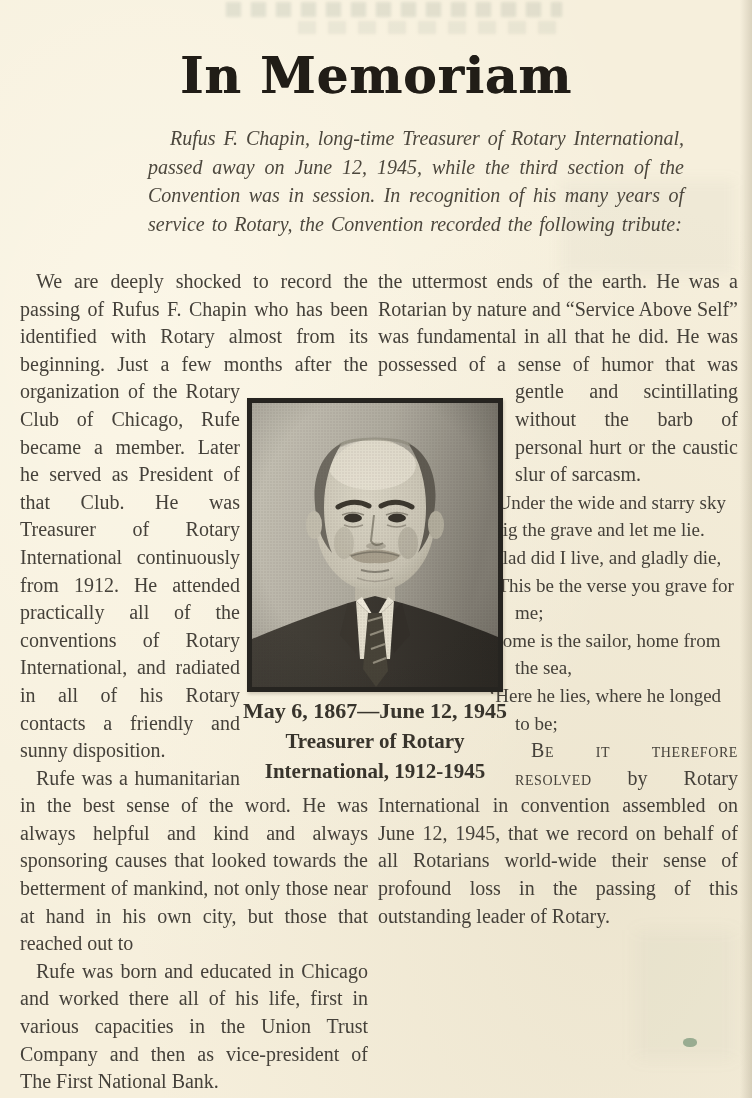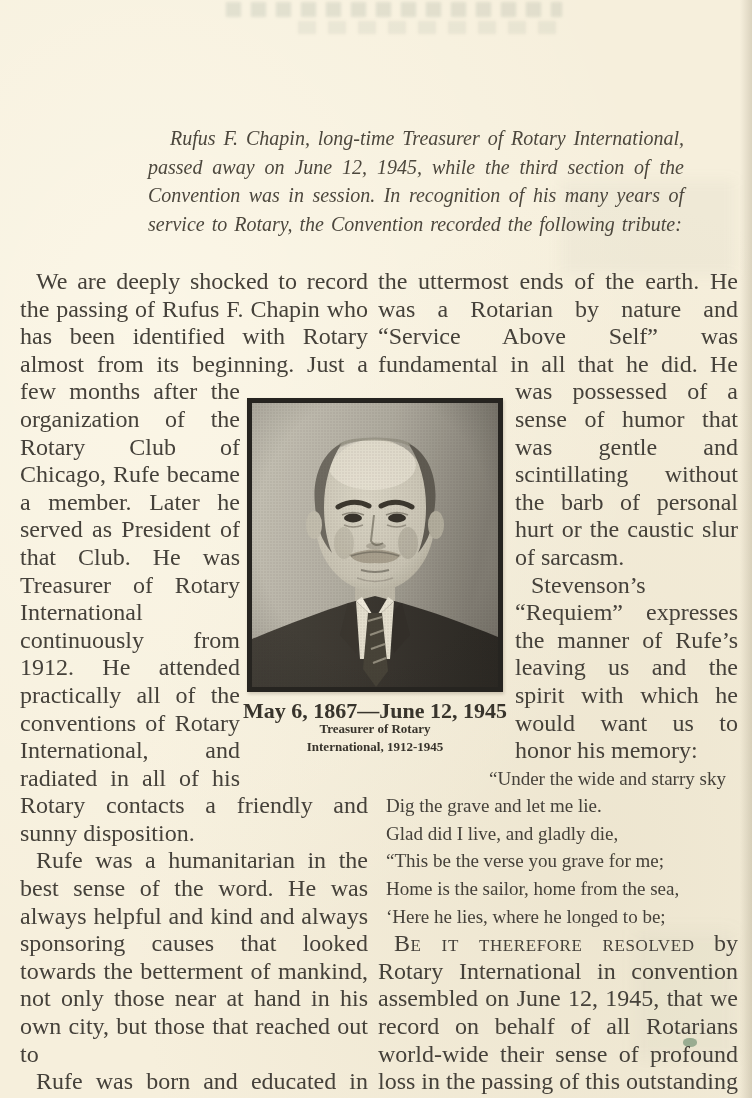--- a/index.html
+++ b/index.html
@@ -61,21 +61,21 @@
     margin-left:36px;
   }
   .columns {
     position:absolute; left:20px; top:268px; width:718px;
     display:flex; gap:10px;
   }
   .col-left { width:348px; }
   .col-right { flex:1; }
   .body-p {
     margin:0;
-    font-size:24px; line-height:27.6px;
+    font-size:20px; line-height:27.6px;
     text-align:justify;
     color:#45413a;
   }
   .indent { text-indent:16px; }
   
   .push-l { float:right; width:0;  height:128px; }
   .cut-l  { float:right; clear:right; width:128px; height:396px; }
   .push-r { float:left;  width:0;  height:128px; }
   .cut-r  { float:left;  clear:left;  width:137px; height:396px; }
 
@@ -99,50 +99,50 @@
   .photo-frame svg { display:block; width:246px; height:284px; }
 
   .caption {
     position:absolute; left:238px; top:701px; width:274px;
     text-align:center;
     font-weight:bold;
     color:#38342c;
   }
   .cap-name  { font-size:17px;   line-height:20px; letter-spacing:.4px; }
   .cap-dates { font-size:22px; line-height:19px; }
-  .cap-role  { font-size:13px; line-height:18px; }
+  .cap-role  { font-size:21px; line-height:18px;margin-top:12px; }
 </style>
 </head>
 <body>
 
 <div class="page">
 
   <div class="ghost ghost-row1"></div>
   <div class="ghost ghost-row2"></div>
   <div class="ghost ghost-patch1"></div>
   <div class="ghost ghost-patch2"></div>
   <div class="ghost ink-speck"></div>
   <div class="ghost edge-shade"></div>
 
+  <div class="title">In Memoriam</div>
 
   <div class="intro">Rufus F. Chapin, long-time Treasurer of Rotary International, passed away on June 12, 1945, while the third section of the Convention was in session. In recognition of his many years of service to Rotary, the Convention recorded the following tribute:</div>
 
   <div class="columns">
     <div class="col-left">
       <div class="push-l"></div>
       <div class="cut-l"></div>
       <p class="body-p indent">We are deeply shocked to record the passing of Rufus F. Chapin who has been identified with Rotary almost from its beginning. Just a few months after the organization of the Rotary Club of Chicago, Rufe became a member. Later he served as President of that Club. He was Treasurer of Rotary International continuously from 1912. He attended practically all of the conventions of Rotary International, and radiated in all of his Rotary contacts a friendly and sunny disposition.</p>
       <p class="body-p indent">Rufe was a humanitarian in the best sense of the word. He was always helpful and kind and always sponsoring causes that looked towards the betterment of mankind, not only those near at hand in his own city, but those that reached out to</p>
       <p class="body-p indent">Rufe was born and educated in Chicago and worked there all of his life, first in various capacities in the Union Trust Company and then as vice-president of The First National Bank.</p>
     </div>
     <div class="col-right">
       <div class="push-r"></div>
       <div class="cut-r"></div>
       <p class="body-p">the uttermost ends of the earth. He was a Rotarian by nature and “Service Above Self” was fundamental in all that he did. He was possessed of a sense of humor that was gentle and scintillating without the barb of personal hurt or the caustic slur of sarcasm.</p>
-      <p class="body-p indent">Stevenson’s “Requiem” expresses the manner of Rufe’s leaving us and the spirit with which he would want us to honor his memory:</p>
       <div class="poem">
         <p class="poem-line">“Under the wide and starry sky</p>
         <p class="poem-line">Dig the grave and let me lie.</p>
         <p class="poem-line">Glad did I live, and gladly die,</p>
         <p class="poem-line">“This be the verse you grave for me;</p>
         <p class="poem-line">Home is the sailor, home from the sea,</p>
         <p class="poem-line">‘Here he lies, where he longed to be;</p>
       </div>
       <p class="body-p indent"><span class="sc">Be it therefore resolved</span><span> by Rotary International in convention assembled on June 12, 1945, that we record on behalf of all Rotarians world-wide their sense of profound loss in the passing of this outstanding leader of Rotary.</span></p>
     </div>

